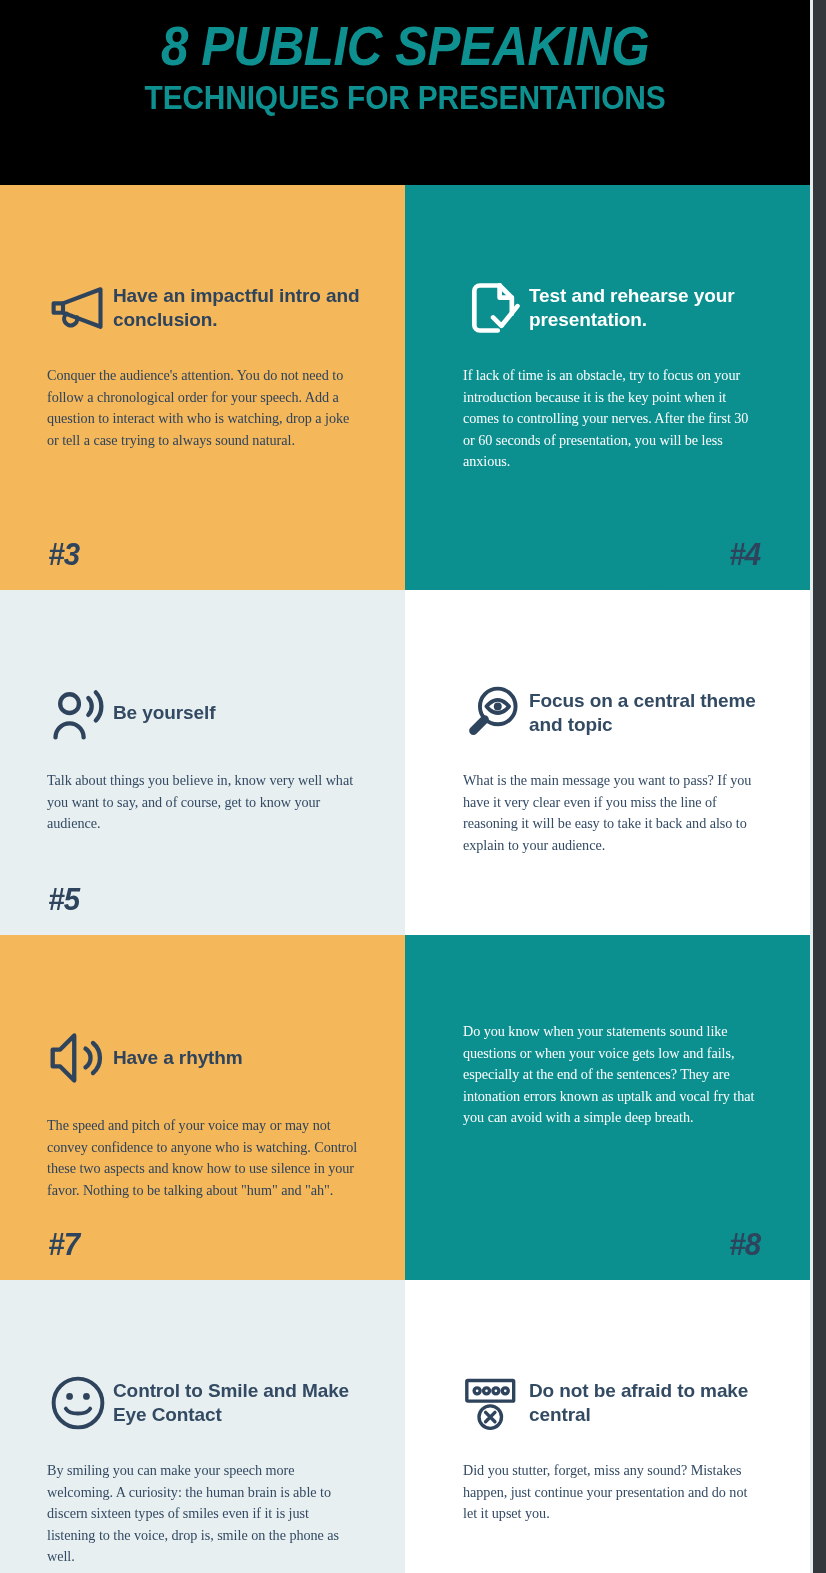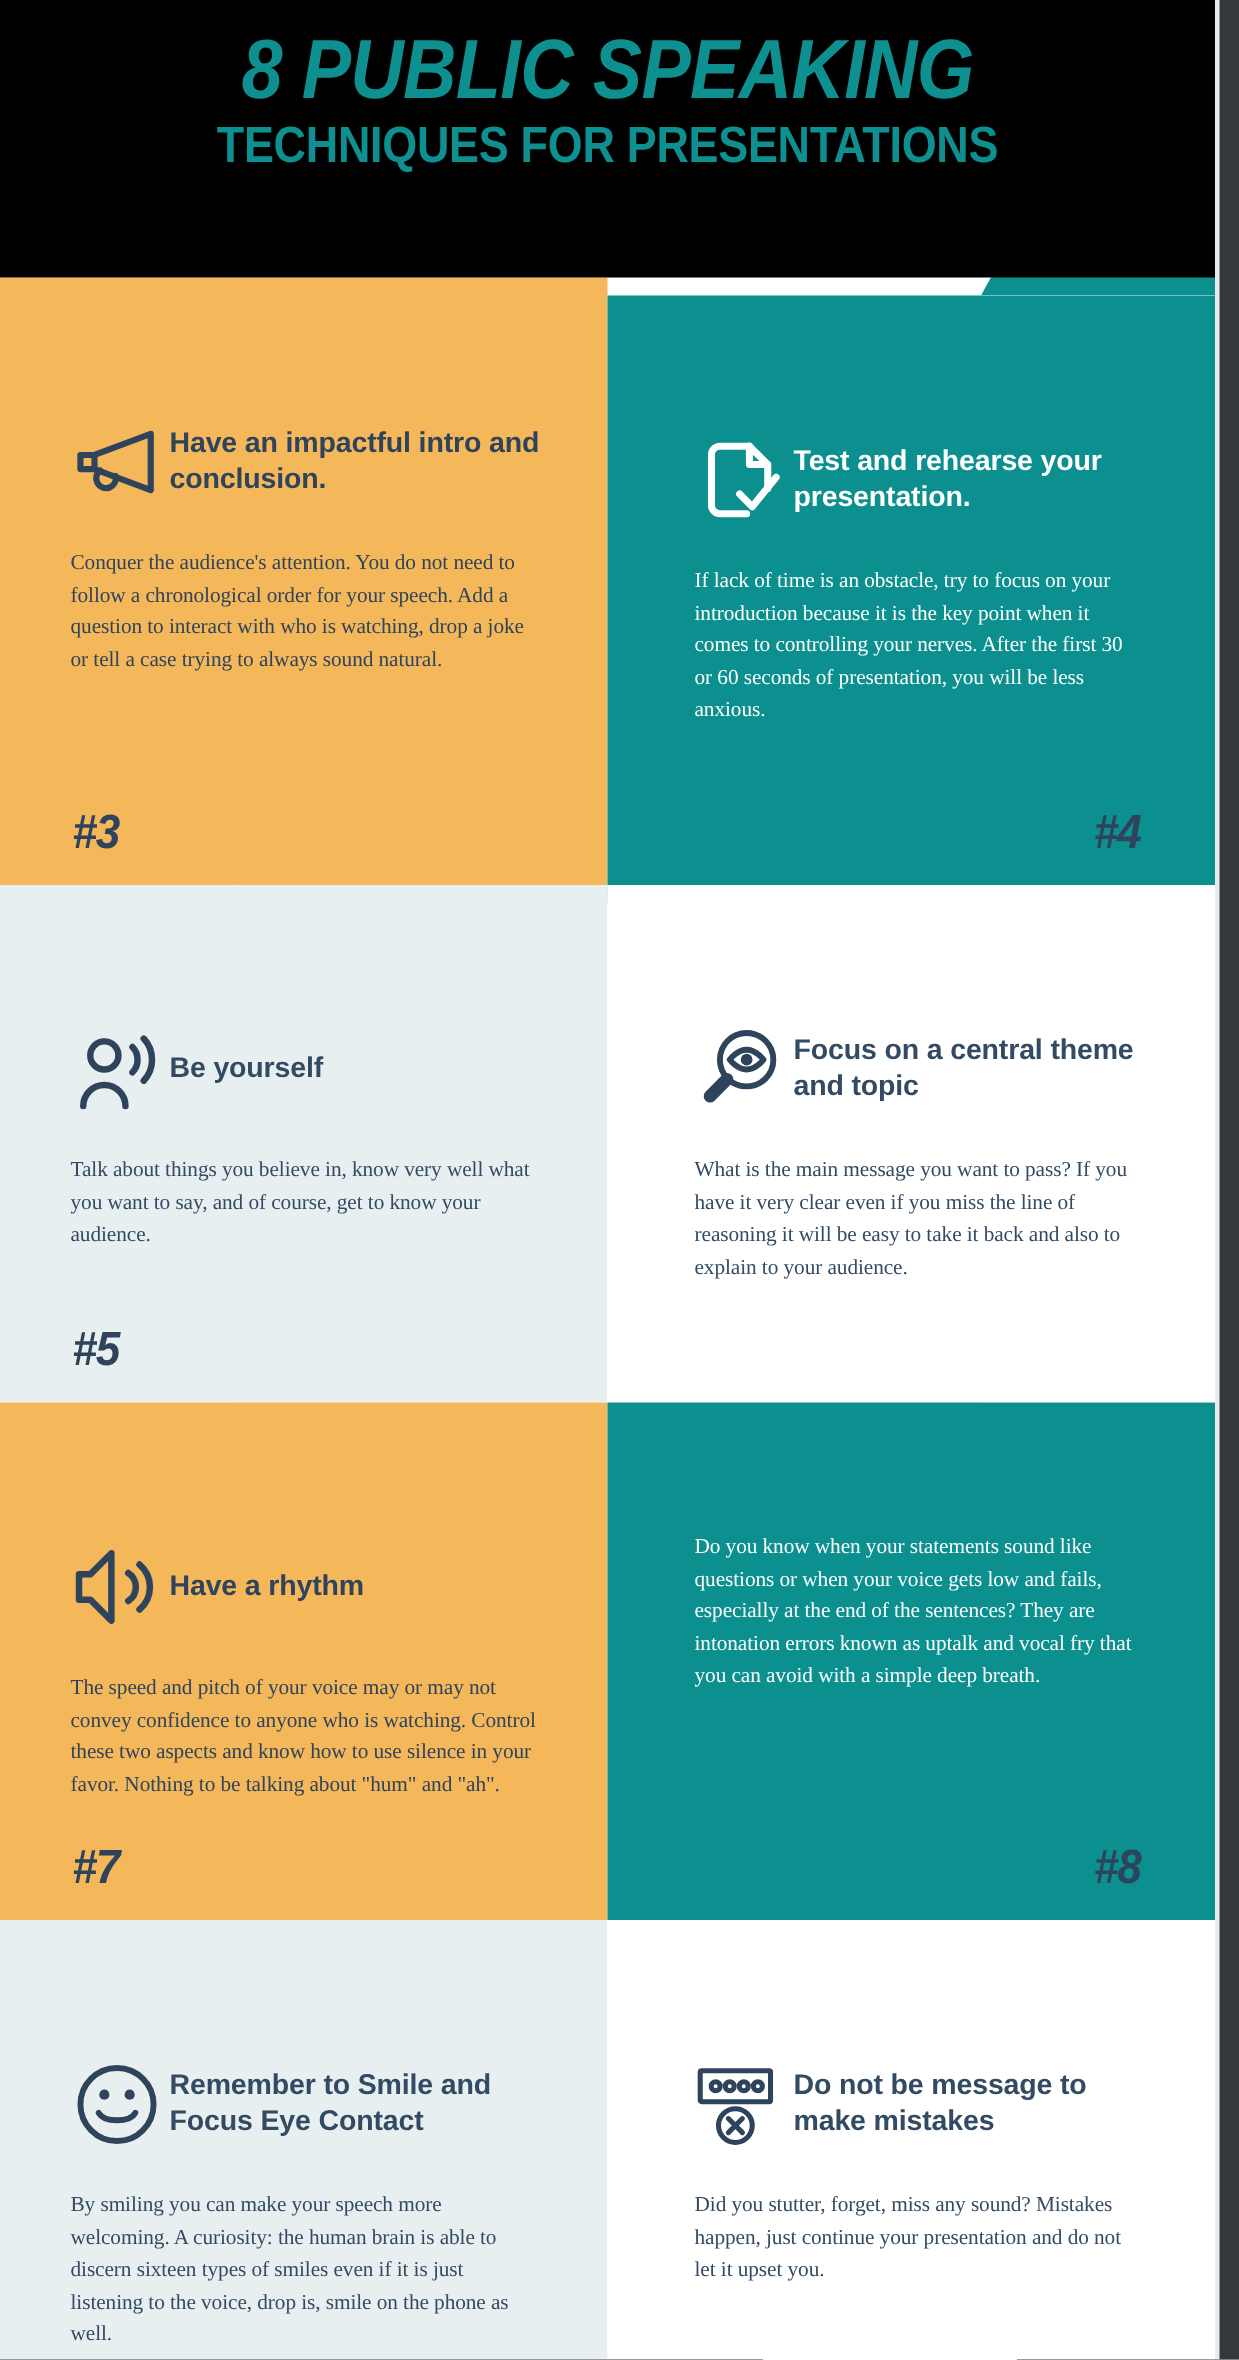--- a/index.html
+++ b/index.html
@@ -209,21 +209,21 @@
               <path d="M16 27 L6 27 L6 37 L16 37"></path>
               <path d="M20 38 a7 7 0 1 0 11 4"></path>
             </svg>
           </span>
           <span class="head-title">Have an impactful intro and conclusion.</span>
         </div>
         <p class="body-text">Conquer the audience's attention. You do not need to follow a chronological order for your speech. Add a question to interact with who is watching, drop a joke or tell a case trying to always sound natural.</p>
       </div>
     </div>
 
-    <div class="panel col-r t-teal" style="left:405px; top:12px; height:405px;">
+    <div class="panel col-r t-teal" style="left:405px; top:0; height:405px;">
       <div class="bg"></div>
       <div class="banner bn-teal">
         <div class="shape"></div>
         <div class="num nm-light">#2</div>
       </div>
       <div class="panel-inner">
         <div class="head-row">
           <span class="icon-wrap">
             <svg viewBox="0 0 64 64" fill="none" stroke="currentColor" stroke-width="5" stroke-linejoin="round" stroke-linecap="round">
               <path d="M38 8 H17 a6 6 0 0 0 -6 6 V50 a6 6 0 0 0 6 6 H36"></path>
@@ -323,21 +323,21 @@
       <div class="panel-inner">
         <div class="head-row">
           <span class="icon-wrap">
             <svg viewBox="0 0 64 64" fill="none" stroke="currentColor" stroke-width="4.2" stroke-linejoin="round" stroke-linecap="round">
               <circle cx="32" cy="32" r="26"></circle>
               <circle cx="23" cy="25" r="3.6" fill="currentColor" stroke="none"></circle>
               <circle cx="41" cy="25" r="3.6" fill="currentColor" stroke="none"></circle>
               <path d="M19 38 c4 7 22 7 26 0"></path>
             </svg>
           </span>
-          <span class="head-title">Remember to Smile and Focus Eye Contact</span>
+          <span class="head-title">Control to Smile and Make Eye Contact</span>
         </div>
         <p class="body-text">By smiling you can make your speech more welcoming. A curiosity: the human brain is able to discern sixteen types of smiles even if it is just listening to the voice, drop is, smile on the phone as well.</p>
       </div>
     </div>
 
     <div class="panel col-r t-white" style="left:405px; top:1095px; height:293px;">
       <div class="bg"></div>
       <div class="banner bn-teal">
         <div class="shape"></div>
         <div class="num nm-dark">#8</div>
@@ -348,20 +348,20 @@
             <svg viewBox="0 0 64 64" fill="none" stroke="currentColor" stroke-width="3.6" stroke-linejoin="round" stroke-linecap="round">
               <rect x="3" y="8" width="50" height="22" rx="1"></rect>
               <circle cx="14" cy="19" r="3.2"></circle>
               <circle cx="24" cy="19" r="3.2"></circle>
               <circle cx="34" cy="19" r="3.2"></circle>
               <circle cx="44" cy="19" r="3.2"></circle>
               <circle cx="28" cy="47" r="12"></circle>
               <path d="M23 42 L33 52 M33 42 L23 52"></path>
             </svg>
           </span>
-          <span class="head-title">Do not be message to make mistakes</span>
+          <span class="head-title">Do not be afraid to make central</span>
         </div>
         <p class="body-text">Did you stutter, forget, miss any sound? Mistakes happen, just continue your presentation and do not let it upset you.</p>
       </div>
     </div>
 
   </div>
 </div>
 
 </body></html>

